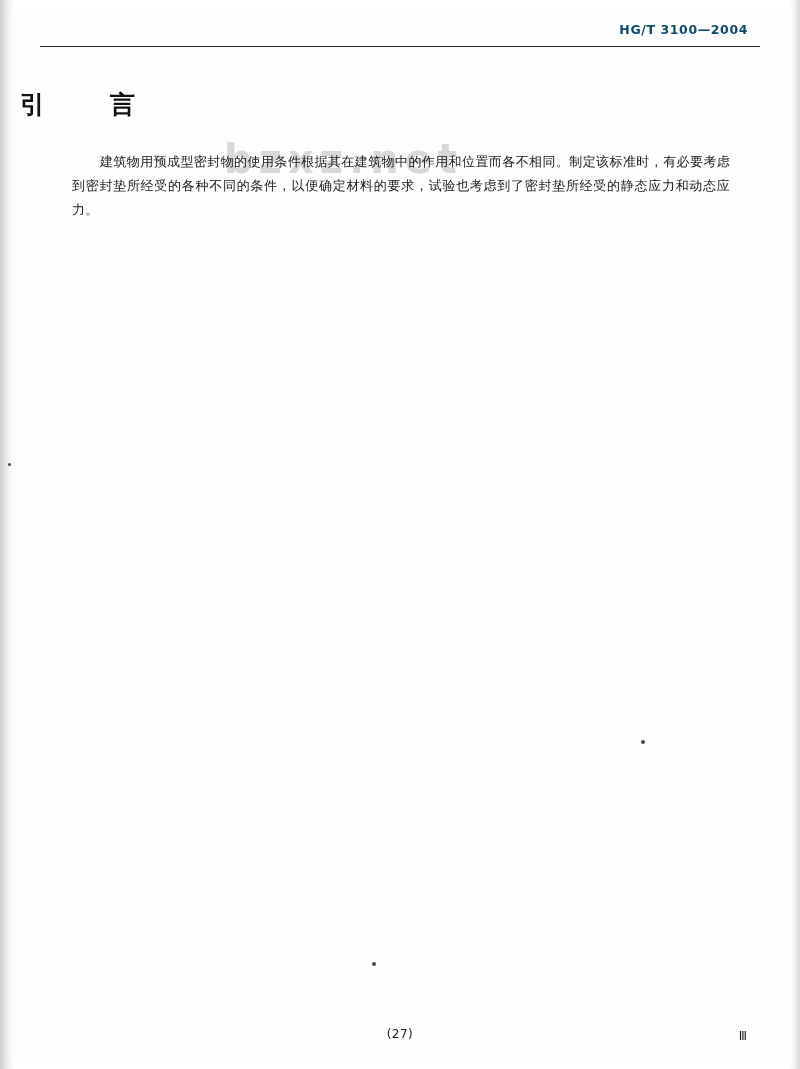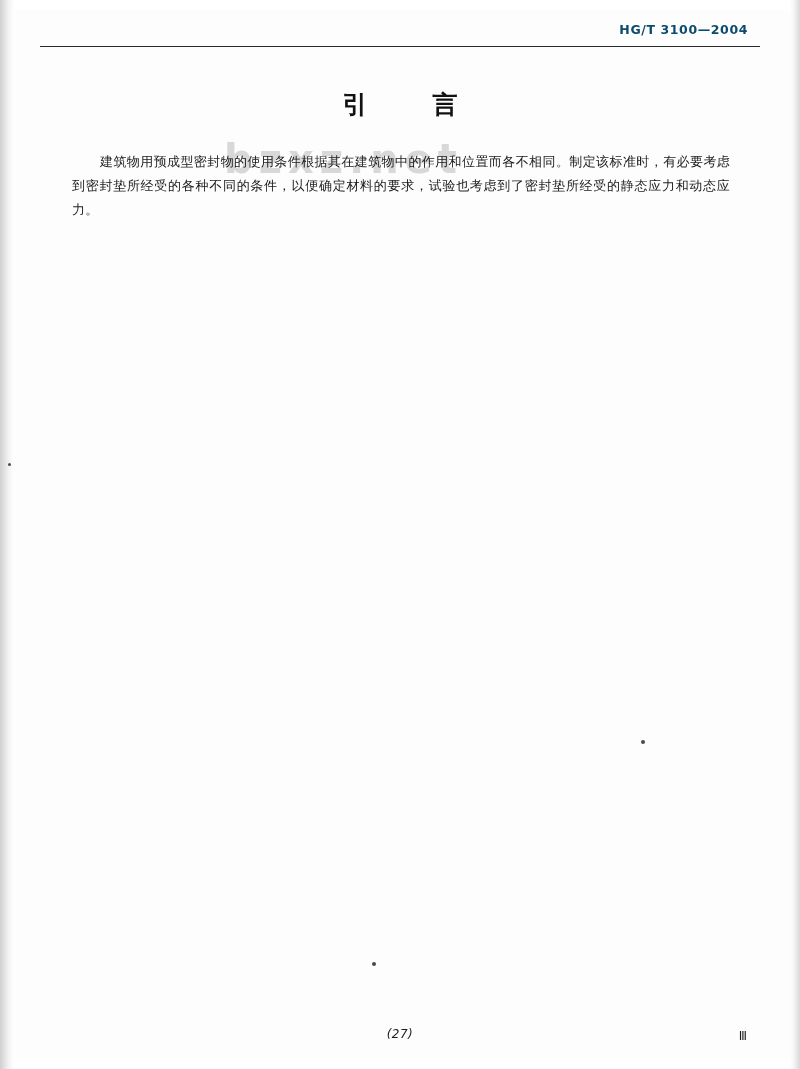--- a/index.html
+++ b/index.html
@@ -63,21 +63,20 @@
     height: 1px;
     background: #2a2a2a;
   }
 
   
   .title {
     position: absolute;
     top: 88px;
     left: 0;
     width: 100%;
-    text-align: center;
     font-size: 25px;
     font-weight: 700;
     letter-spacing: 20px;
     text-indent: 20px;
     color: #111;
     font-family: "DejaVu Sans", "Liberation Sans", sans-serif;
   }
 
   
   .body-text {
@@ -123,21 +122,20 @@
   
   .footer-center {
     position: absolute;
     bottom: 28px;
     left: 0;
     width: 100%;
     text-align: center;
     font-size: 12px;
     color: #1c1c1c;
     letter-spacing: 0.5px;
-    font-style: italic;
   }
   .footer-right {
     position: absolute;
     bottom: 26px;
     right: 52px;
     font-size: 12px;
     color: #1c1c1c;
     letter-spacing: 1px;
   }
 </style>

